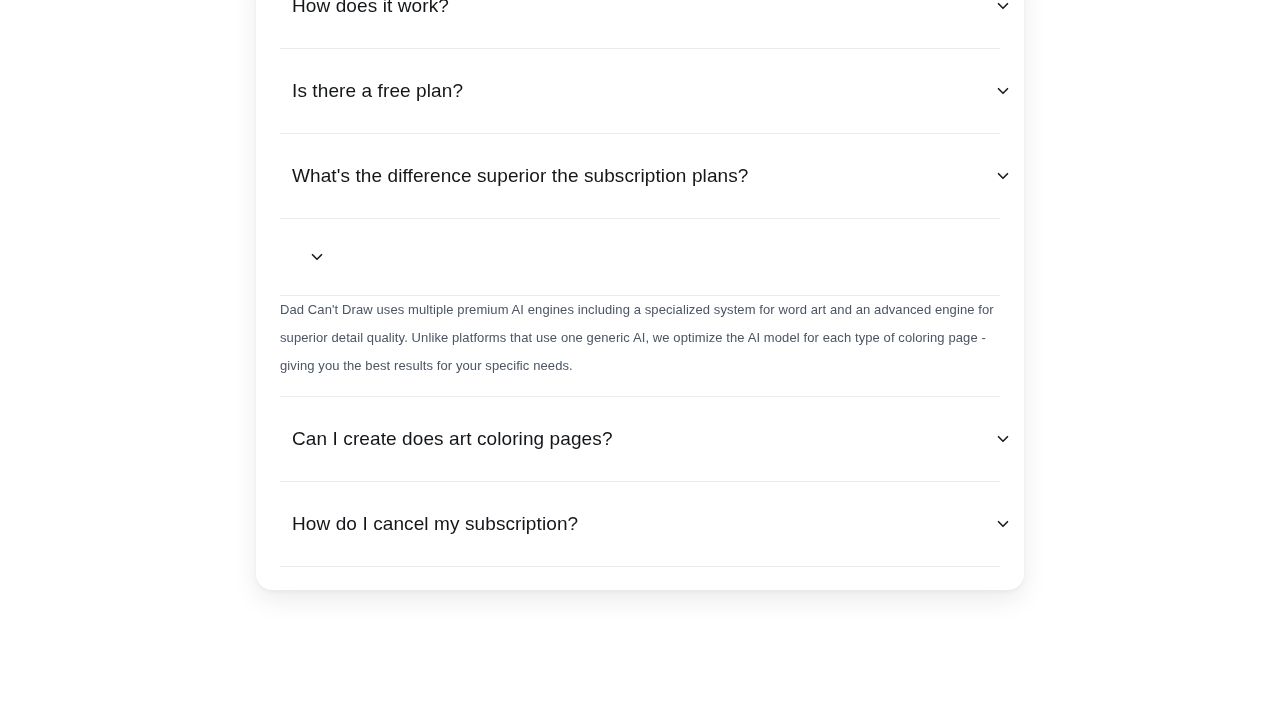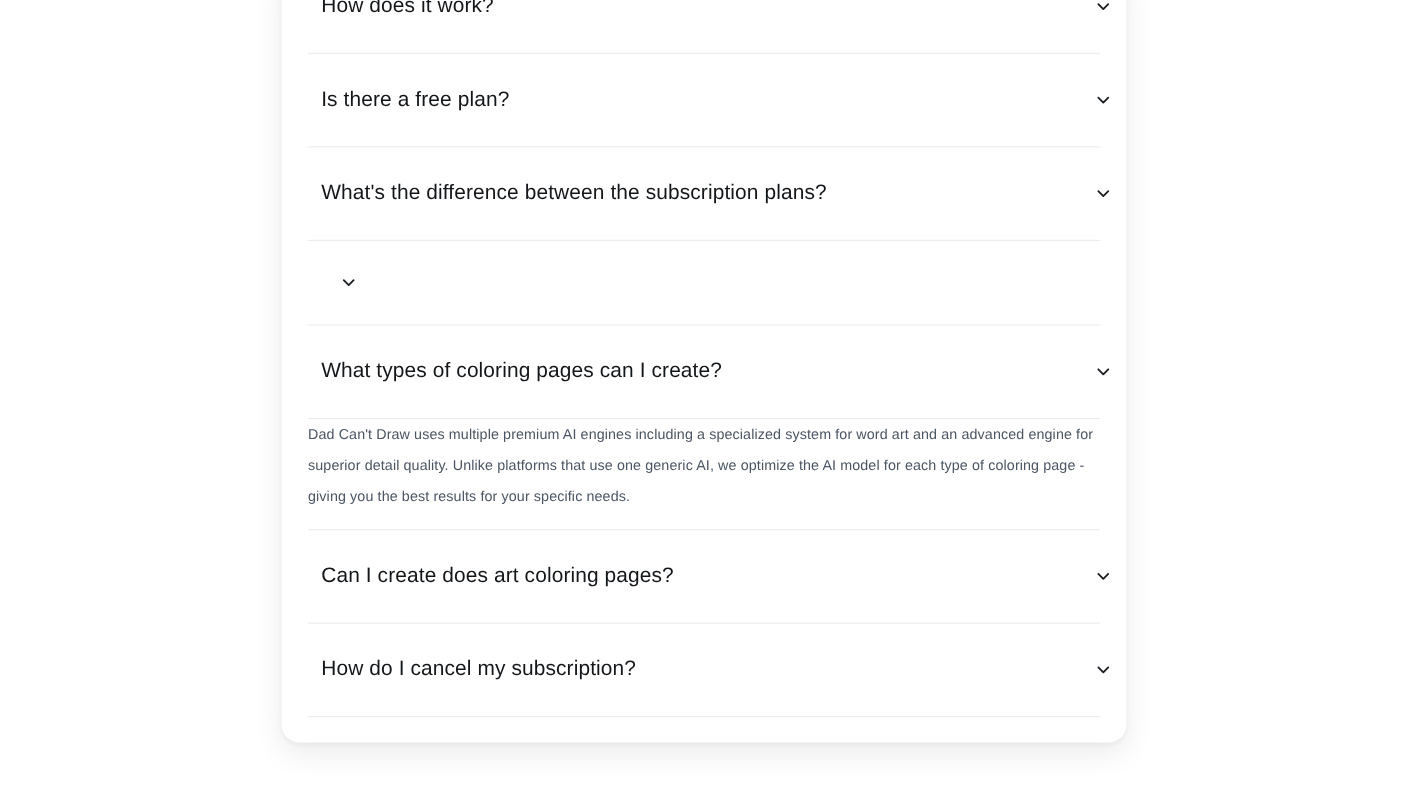--- a/index.html
+++ b/index.html
@@ -78,52 +78,41 @@
         <svg width="18" height="18" viewBox="0 0 24 24" fill="none" stroke="currentColor" stroke-width="2.2" stroke-linecap="round" stroke-linejoin="round">
           <path d="M6 9l6 6 6-6"></path>
         </svg>
       </span>
     </button>
 
   </div>
 
   <div class="faq-item">
     <button class="faq-question">
-      <span class="q-text">What's the difference between the subscription plans?</span>
+      <span class="q-text">What's the difference superior the subscription plans?</span>
       <span class="chev">
         <svg width="18" height="18" viewBox="0 0 24 24" fill="none" stroke="currentColor" stroke-width="2.2" stroke-linecap="round" stroke-linejoin="round">
           <path d="M6 9l6 6 6-6"></path>
         </svg>
       </span>
     </button>
 
   </div>
 
   <div class="faq-item">
     <button class="faq-question">
       <span class="chev">
         <svg width="18" height="18" viewBox="0 0 24 24" fill="none" stroke="currentColor" stroke-width="2.2" stroke-linecap="round" stroke-linejoin="round">
           <path d="M6 9l6 6 6-6"></path>
         </svg>
       </span>
     </button>
 
   </div>
 
-  <div class="faq-item">
-    <button class="faq-question">
-      <span class="q-text">What types of coloring pages can I create?</span>
-      <span class="chev">
-        <svg width="18" height="18" viewBox="0 0 24 24" fill="none" stroke="currentColor" stroke-width="2.2" stroke-linecap="round" stroke-linejoin="round">
-          <path d="M6 9l6 6 6-6"></path>
-        </svg>
-      </span>
-    </button>
-
-  </div>
 
 
   <div class="faq-item expanded">
     <div class="faq-answer">Dad Can't Draw uses multiple premium AI engines including a specialized system for word art and an advanced engine for superior detail quality. Unlike platforms that use one generic AI, we optimize the AI model for each type of coloring page - giving you the best results for your specific needs.</div>
   </div>
 
   <div class="faq-item">
     <button class="faq-question">
       <span class="q-text">Can I create does art coloring pages?</span>
       <span class="chev">

